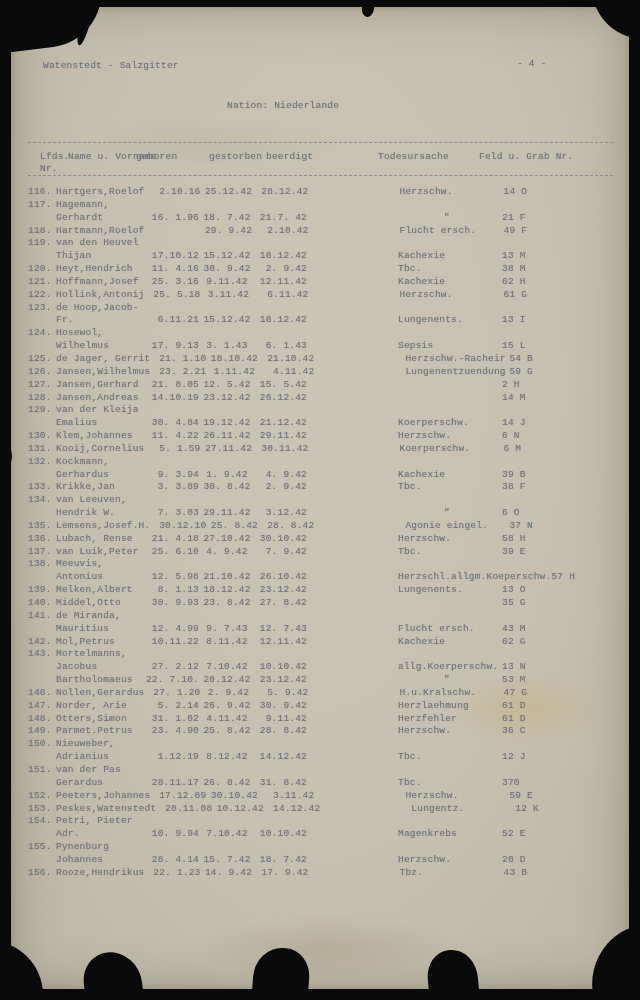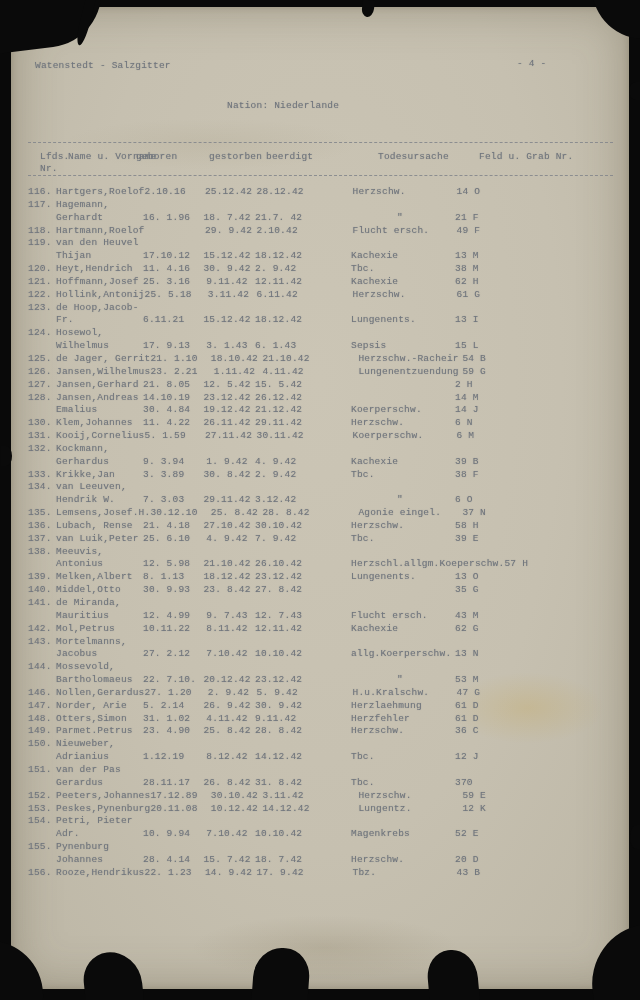--- a/index.html
+++ b/index.html
@@ -31,45 +31,45 @@
   #t-b1{left:84px;top:952px;width:58px;height:62px;transform:rotate(-6deg);border-radius:45% 55% 0 0}
   #t-b2{left:253px;top:948px;width:56px;height:62px;transform:rotate(4deg);border-radius:50% 45% 0 0}
   #t-b3{left:428px;top:950px;width:50px;height:60px;transform:rotate(-5deg);border-radius:45% 50% 0 0}
   #t-br{left:590px;top:928px;width:68px;height:88px;transform:rotate(-9deg);border-radius:60px 0 0 0}
   
   .ink{
     color:#71767d;font-size:9.5px;letter-spacing:.2px;white-space:pre;
     text-shadow:0 0 1px rgba(113,118,125,.55);
   }
   .abs{position:absolute}
-  #title-left{left:35px;top:60px}
+  #title-left{left:43px;top:60px}
   #page-number{left:517px;top:58px}
   #nation-line{left:227px;top:100px}
   .rule{position:absolute;left:28px;width:585px;border-top:1.5px dashed #82858b;opacity:.85}
   #rule-top{top:142px}
   #rule-bottom{top:175px}
   
   #h-lfds{left:40px;top:151px}
   #h-nr{left:40px;top:163px}
   #h-name{left:68px;top:151px}
   #h-geb{left:136px;top:151px}
   #h-gest{left:209px;top:151px}
   #h-beerd{left:266px;top:151px}
   #h-tod{left:378px;top:151px}
   #h-feld{left:479px;top:151px}
   
   #rows{position:absolute;left:0;top:186px;width:640px}
   .row{display:flex;padding-left:28px;height:12.85px;line-height:12.9px}
   .row span{flex:0 0 auto;white-space:pre}
   .c-nr{width:28px}
   .c-name{min-width:87px}
-  .c-geb{width:56px;}
+  .c-geb{width:56px;text-align:right}
   .c-gest{width:56px;text-align:center}
-  .c-beerd{width:52px;text-align:left}
-  .c-tod{min-width:104px;margin-left:44px}
+  .c-beerd{width:52px;text-align:right}
+  .c-tod{min-width:104px;margin-left:91px}
   .c-tod.ditto{text-indent:46px}
 </style>
 </head>
 <body>
 
 <div class="paper"></div>
 <div class="stain" id="s1"></div>
 <div class="stain" id="s2"></div>
 <div class="stain" id="s3"></div>
 
@@ -253,20 +253,29 @@
   <div class="row ink">
     <span class="c-nr">128.</span>
     <span class="c-name">Jansen,Andreas</span>
     <span class="c-geb">14.10.19</span>
     <span class="c-gest">23.12.42</span>
     <span class="c-beerd">26.12.42</span>
     <span class="c-tod"></span>
     <span class="c-feld">14 M</span>
   </div>
 
+  <div class="row ink">
+    <span class="c-nr">129.</span>
+    <span class="c-name">van der Kleija</span>
+    <span class="c-geb"></span>
+    <span class="c-gest"></span>
+    <span class="c-beerd"></span>
+    <span class="c-tod"></span>
+    <span class="c-feld"></span>
+  </div>
 
   <div class="row ink">
     <span class="c-nr"></span>
     <span class="c-name">Emalius</span>
     <span class="c-geb">30. 4.84</span>
     <span class="c-gest">19.12.42</span>
     <span class="c-beerd">21.12.42</span>
     <span class="c-tod">Koerperschw.</span>
     <span class="c-feld">14 J</span>
   </div>
@@ -454,29 +463,20 @@
   <div class="row ink">
     <span class="c-nr"></span>
     <span class="c-name">Jacobus</span>
     <span class="c-geb">27. 2.12</span>
     <span class="c-gest">7.10.42</span>
     <span class="c-beerd">10.10.42</span>
     <span class="c-tod">allg.Koerperschw.</span>
     <span class="c-feld">13 N</span>
   </div>
 
-  <div class="row ink">
-    <span class="c-nr">144.</span>
-    <span class="c-name">Mossevold,</span>
-    <span class="c-geb"></span>
-    <span class="c-gest"></span>
-    <span class="c-beerd"></span>
-    <span class="c-tod"></span>
-    <span class="c-feld"></span>
-  </div>
 
   <div class="row ink">
     <span class="c-nr"></span>
     <span class="c-name">Bartholomaeus</span>
     <span class="c-geb">22. 7.10.</span>
     <span class="c-gest">20.12.42</span>
     <span class="c-beerd">23.12.42</span>
     <span class="c-tod ditto">"</span>
     <span class="c-feld">53 M</span>
   </div>
@@ -567,21 +567,21 @@
     <span class="c-name">Peeters,Johannes</span>
     <span class="c-geb">17.12.89</span>
     <span class="c-gest">30.10.42</span>
     <span class="c-beerd">3.11.42</span>
     <span class="c-tod">Herzschw.</span>
     <span class="c-feld">59 E</span>
   </div>
 
   <div class="row ink">
     <span class="c-nr">153.</span>
-    <span class="c-name">Peskes,Pynenburg</span>
+    <span class="c-name">Peskes,Watenstedt</span>
     <span class="c-geb">20.11.08</span>
     <span class="c-gest">10.12.42</span>
     <span class="c-beerd">14.12.42</span>
     <span class="c-tod">Lungentz.</span>
     <span class="c-feld">12 K</span>
   </div>
 
   <div class="row ink">
     <span class="c-nr">154.</span>
     <span class="c-name">Petri, Pieter</span>

